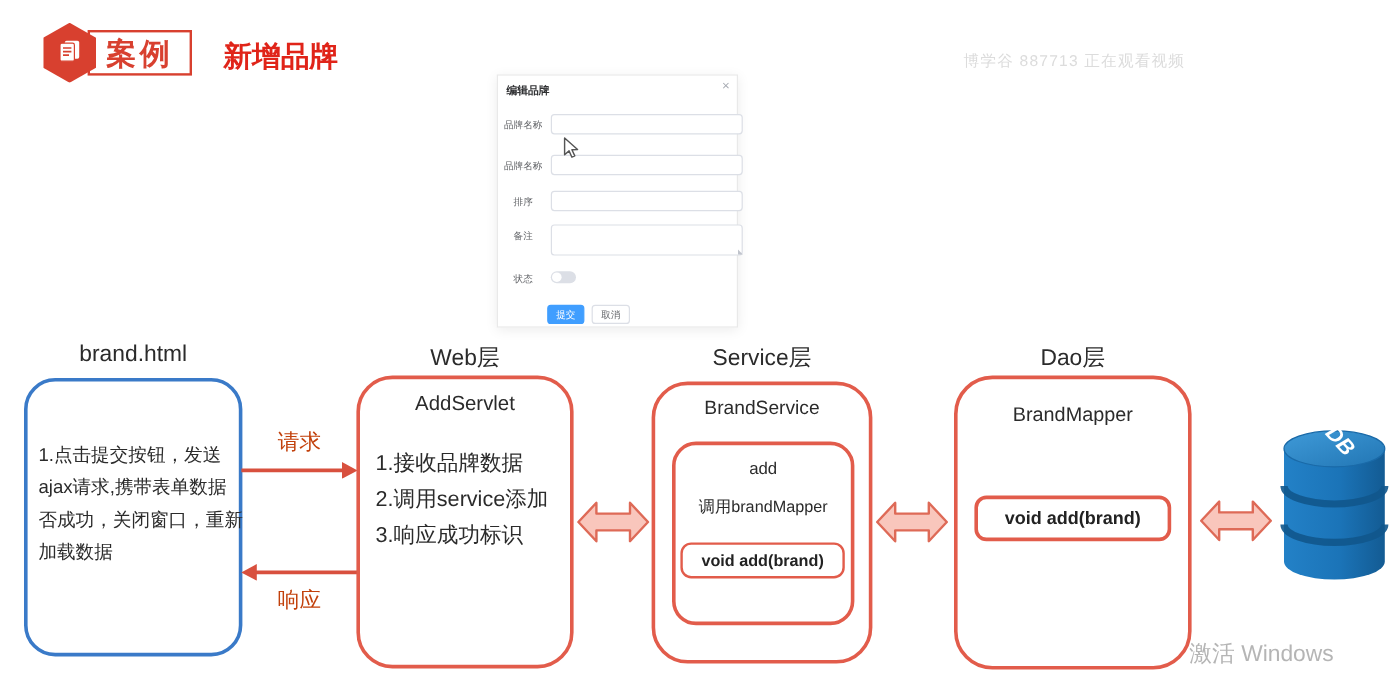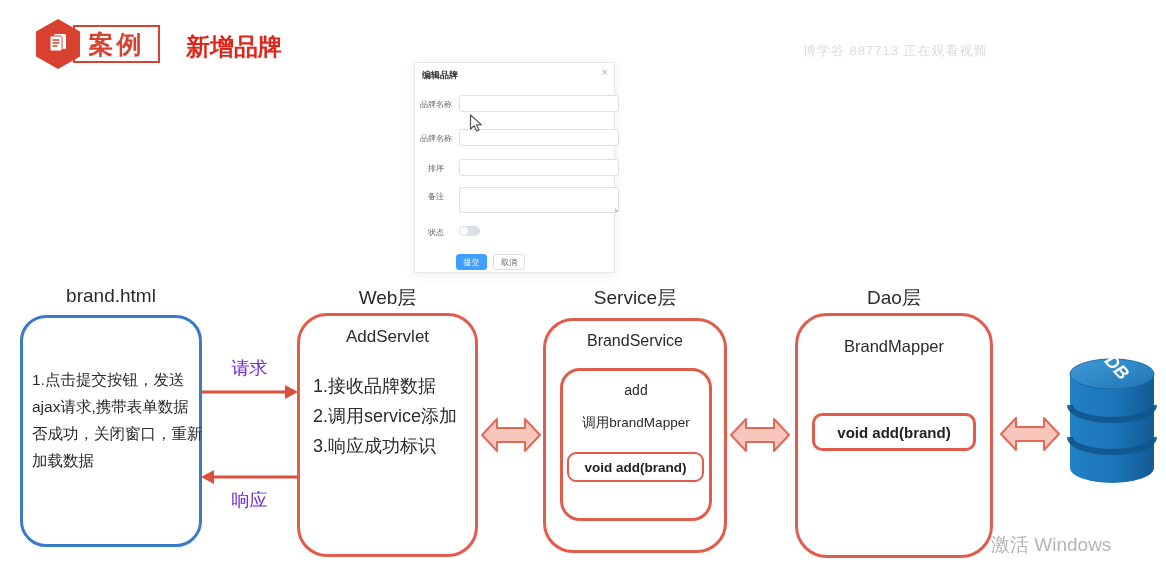--- a/index.html
+++ b/index.html
@@ -65,21 +65,21 @@
   .service-sig { position:absolute; left:4px; top:81px; width:137px; height:30px; border:2.5px solid #e25c4b;
                  border-radius:9px; display:flex; align-items:center; justify-content:center;
                  font-size:13.5px; font-weight:700; color:#222; }
 
   .box-dao { left:795px; top:313px; width:198px; height:245px; border-radius:32px; }
   .dao-class { top:21px; font-size:16.5px; }
   .dao-sig { position:absolute; left:14px; top:97px; width:164px; height:38px; border:3px solid #e25c4b;
              border-radius:10px; display:flex; align-items:center; justify-content:center;
              font-size:15px; font-weight:700; color:#222; }
 
-  .flow-label { position:absolute; font-size:18px; color:#6d28d9; width:97px; text-align:center; }
+  .flow-label { position:absolute; font-size:18px; color:#c2410c; width:97px; text-align:center; }
   .lbl-req { left:201px; top:356px; } .lbl-resp { left:201px; top:488px; }
   .arrow-svg { position:absolute; }
   .dbl { position:absolute; width:62px; height:40px; }
 </style>
 </head>
 <body>
 
 <div class="canvas">
 
   <div class="logo-hex">

